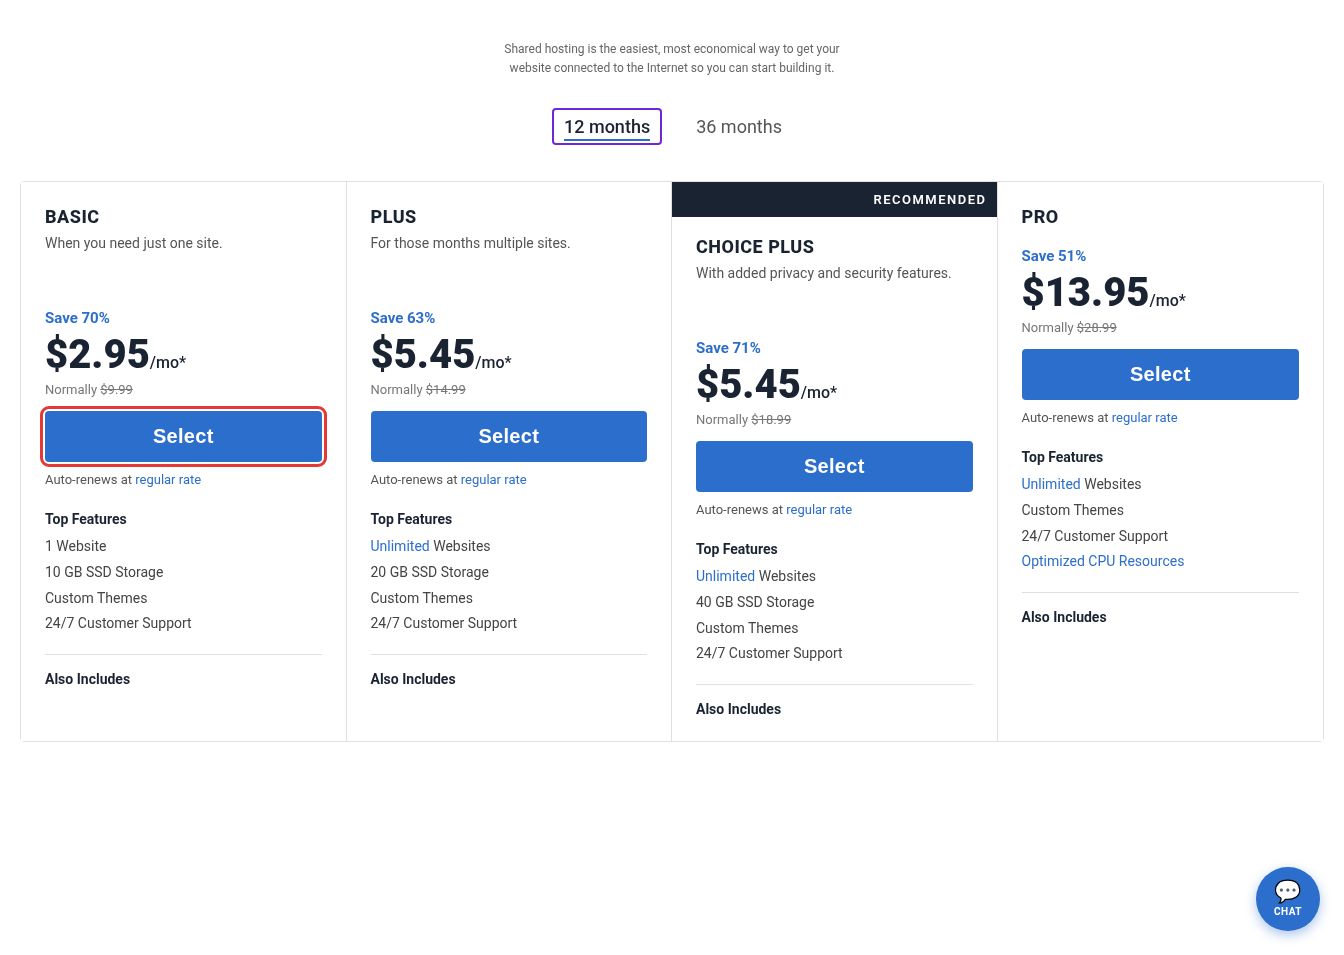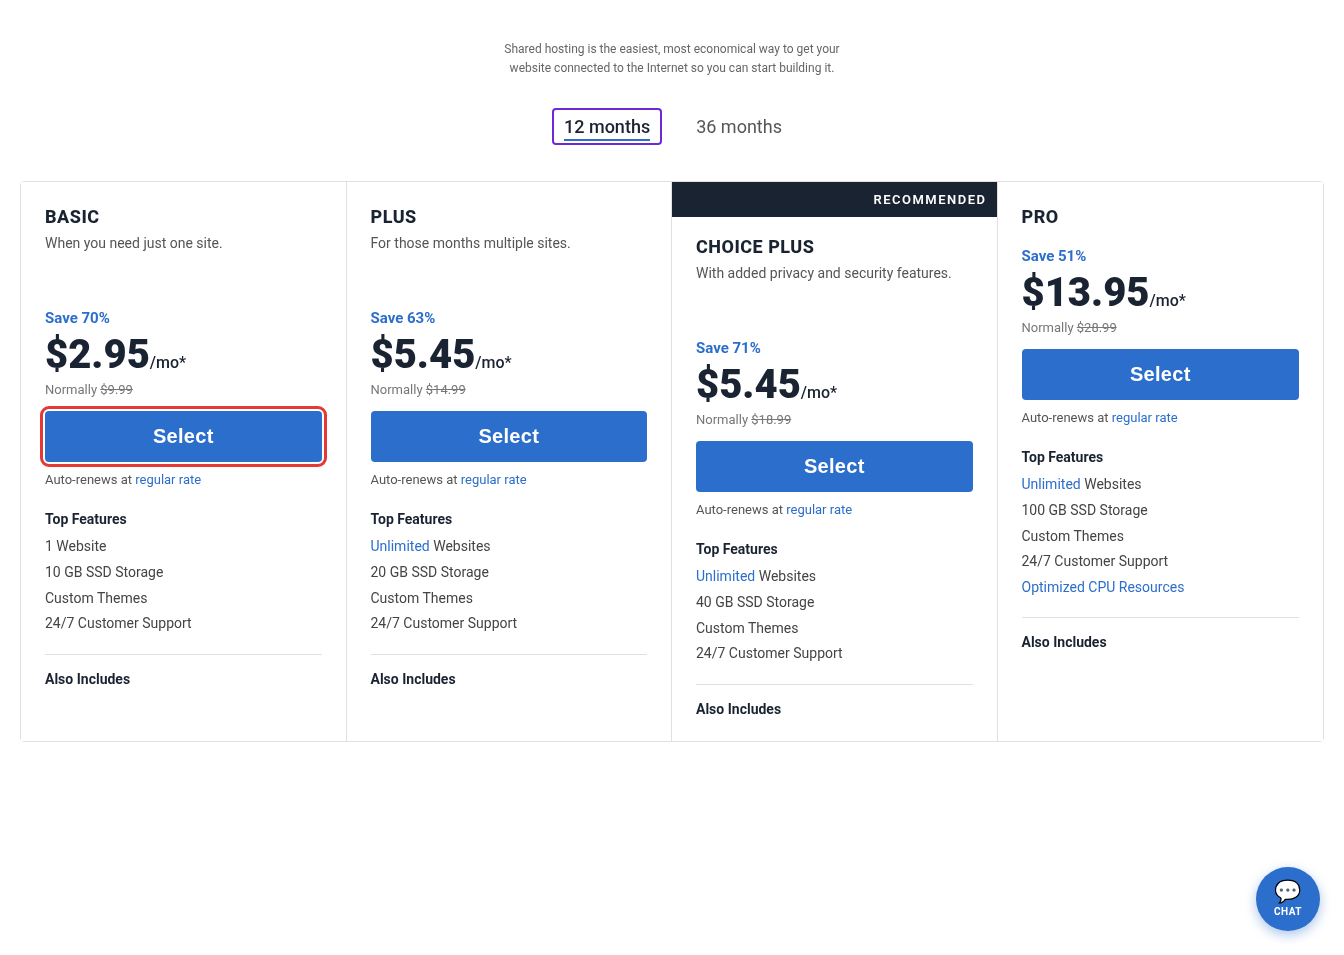--- a/index.html
+++ b/index.html
@@ -310,21 +310,20 @@
       </div>
       <div class="price-normal">Normally <s>$28.99</s></div>
       <button class="select-btn">Select</button>
       <div class="auto-renew">
         <span>Auto-renews at</span> <a href="#">regular rate</a>
       </div>
       <div class="features-title">Top Features</div>
       <div class="feature-item">
         <a href="#">Unlimited</a> Websites
       </div>
-      <div class="feature-item">100 GB SSD Storage</div>
       <div class="feature-item">Custom Themes</div>
       <div class="feature-item">24/7 Customer Support</div>
       <div class="feature-item">
         <a href="#">Optimized CPU Resources</a>
       </div>
       <div class="also-includes">Also Includes</div>
     </div>
 
   </div>
 </div>

